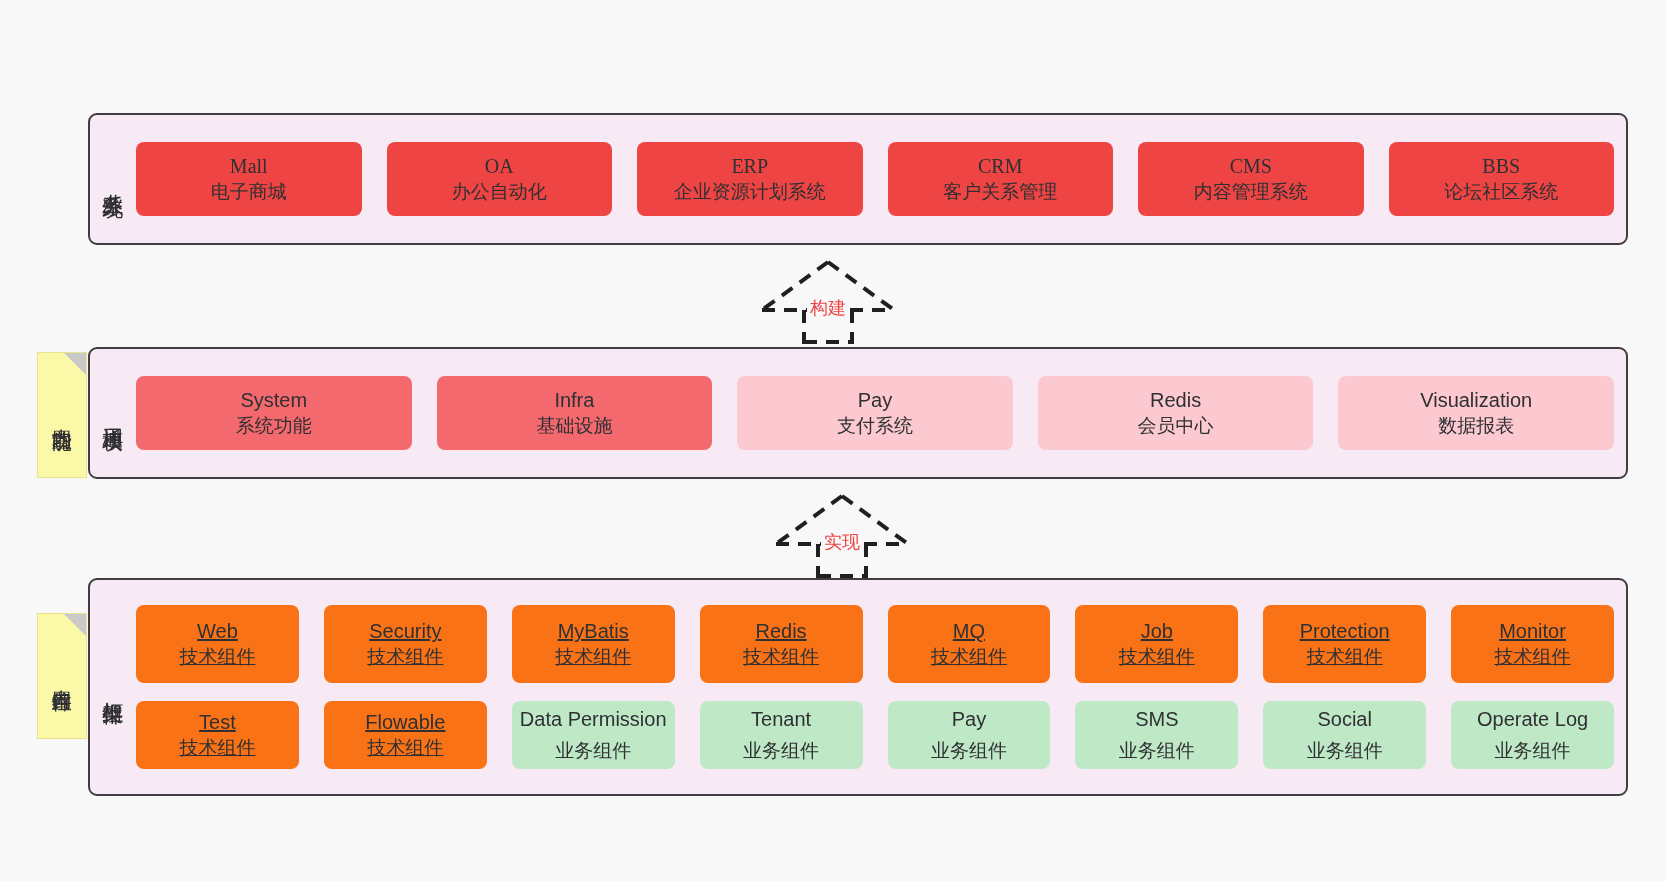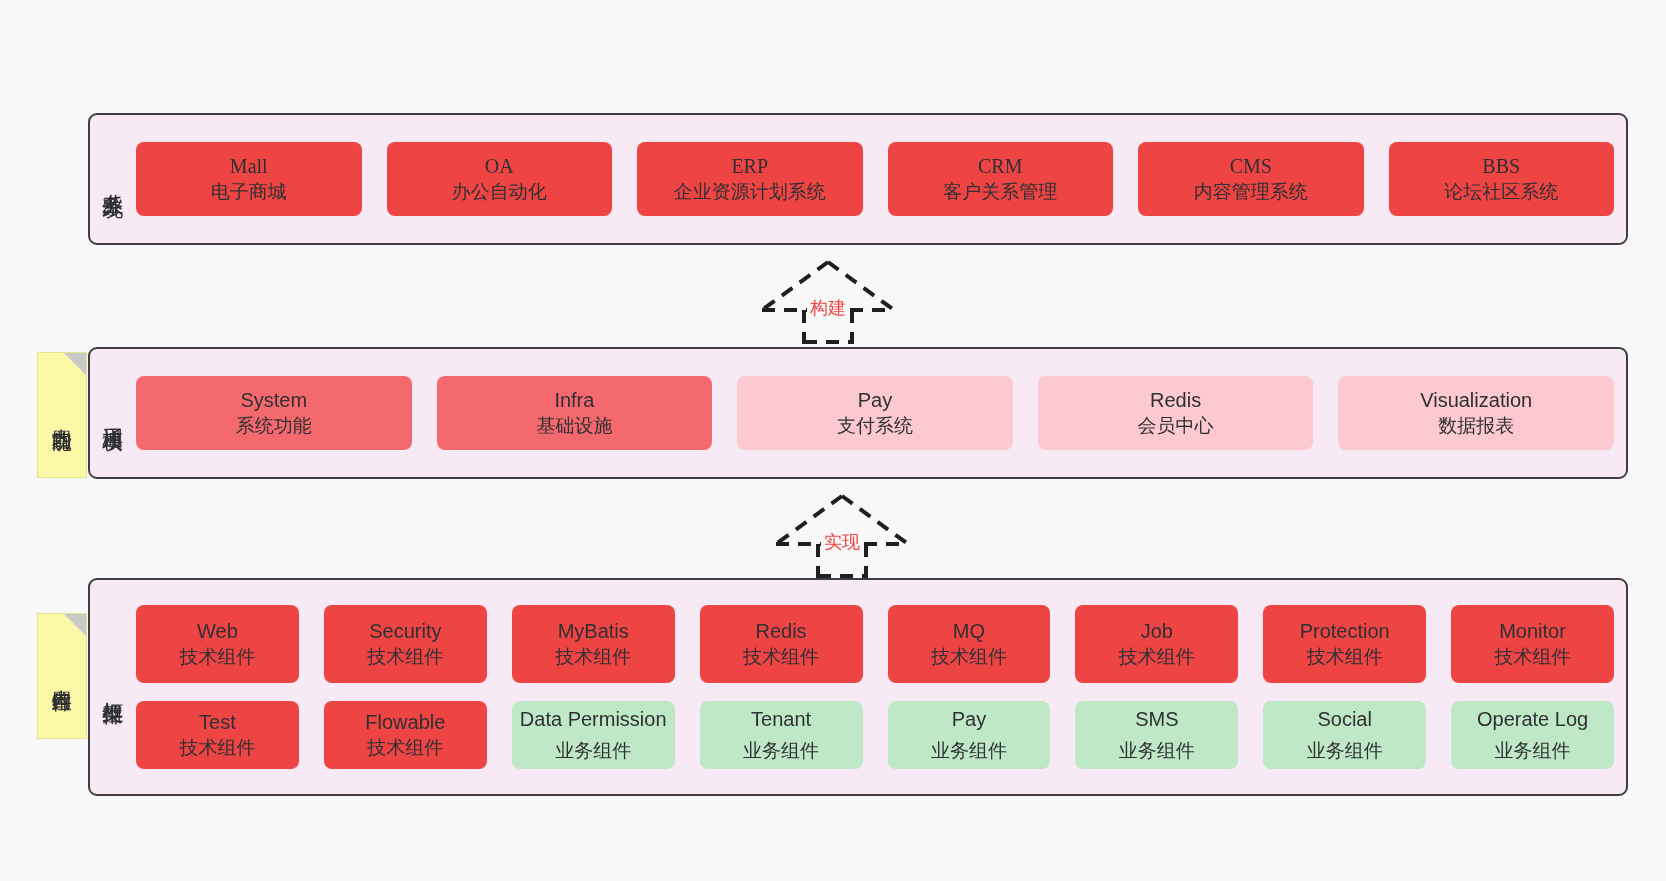--- a/index.html
+++ b/index.html
@@ -65,21 +65,21 @@
     padding: 6px 4px;
     line-height: 1.26;
   }
   .cell .en  { font-size: 20px; }
   .cell .zh  { font-size: 19px; }
 
   
   .c-blue      { background: #ef4444; font-family: Liberation Serif, serif; }
   .c-red       { background: #F4696E; }
   .c-pink      { background: #FBC9CF; }
-  .c-green     { background: #ef4444; }
+  .c-green     { background: #f97316; text-decoration: underline; }
   .c-greenlite { background: #BFE8C7; justify-content: space-between; }
 
   
   .note {
     position: absolute;
     background: #FBF9A8;
     border: 1px solid #E8E48C;
     display: flex;
     align-items: center;
     justify-content: center;

